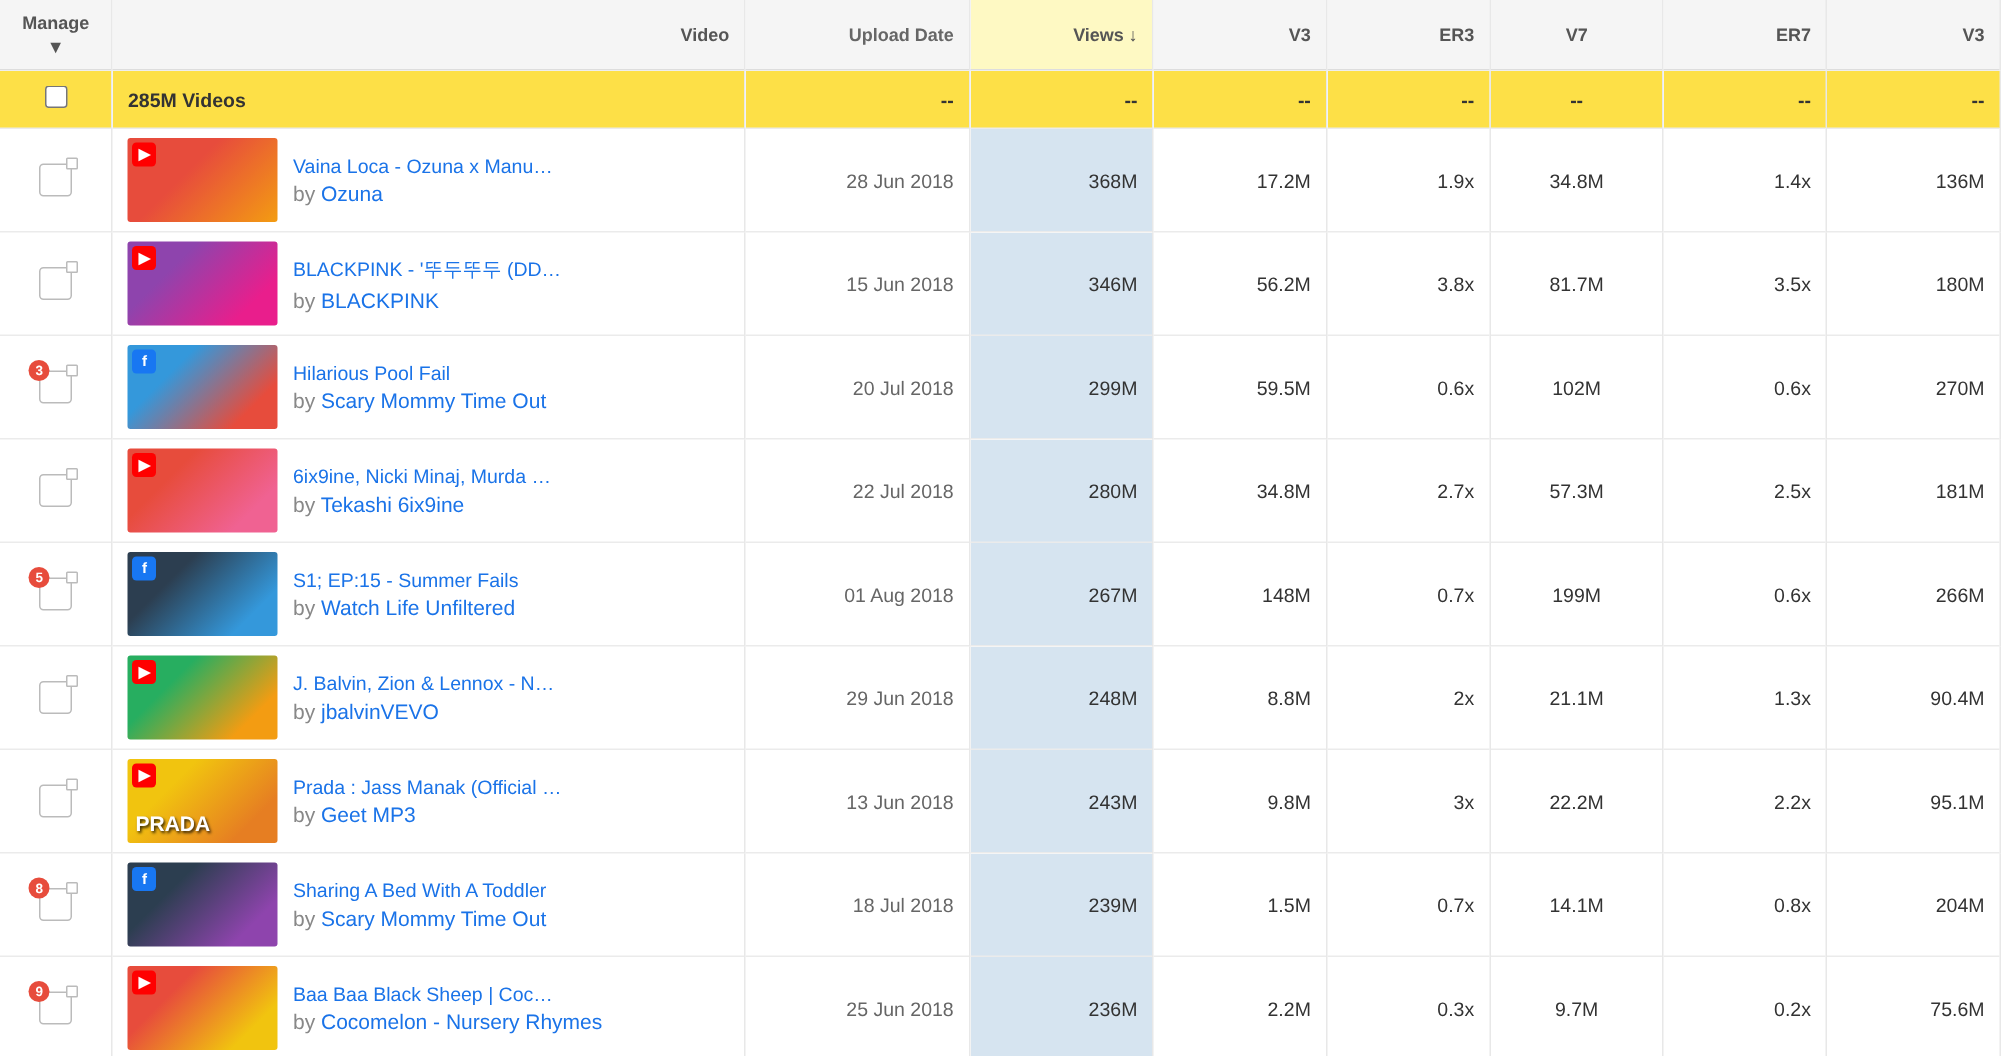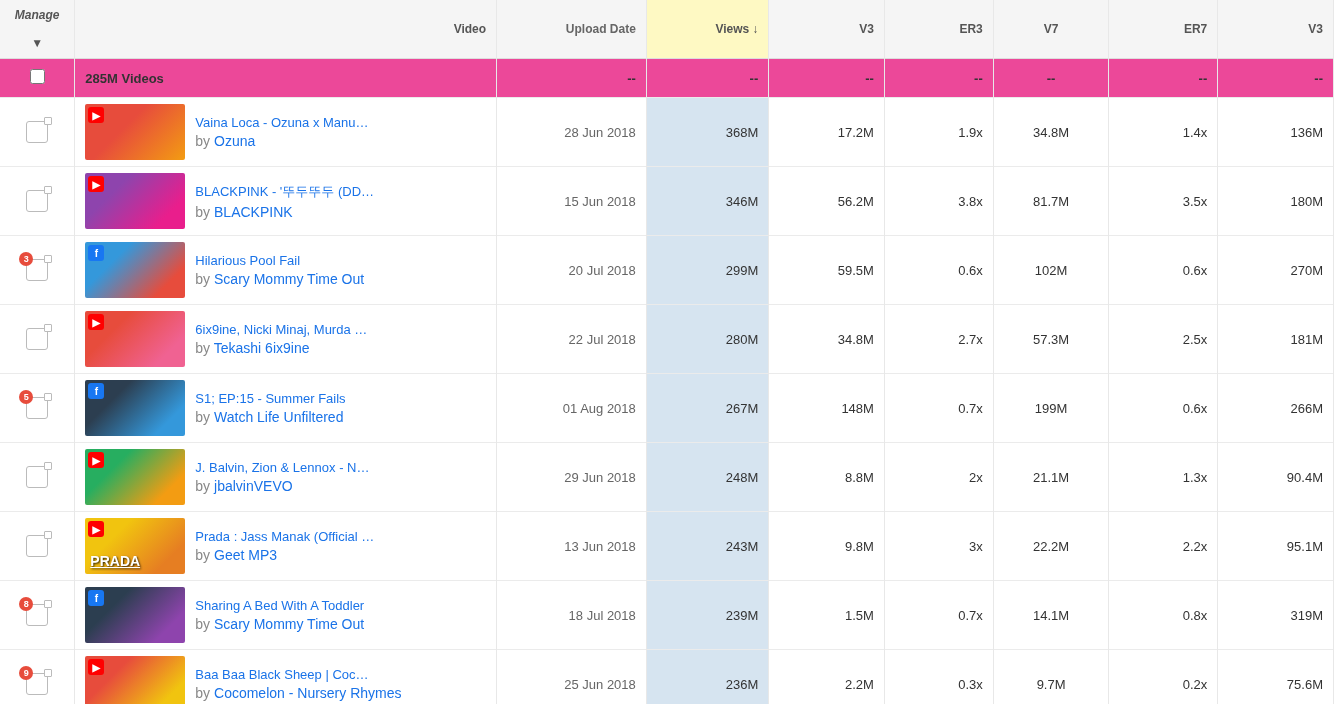--- a/index.html
+++ b/index.html
@@ -160,21 +160,21 @@
     .sort-arrow {
       display: inline-block;
       margin-left: 3px;
     }
 
     .group-row td {
       font-weight: bold;
       font-size: 13px;
       color: #333;
       padding: 10px 10px;
-      background: #ec4899;
+      background: #fde047;
     }
 
     .dash { color: #aaa; }
 
     
     .thumb-1 { background: linear-gradient(135deg, #e74c3c 40%, #f39c12 100%); }
     .thumb-2 { background: linear-gradient(135deg, #8e44ad 30%, #e91e8c 80%); }
     .thumb-3 { background: linear-gradient(135deg, #3498db 30%, #e74c3c 80%); }
     .thumb-4 { background: linear-gradient(135deg, #e74c3c 30%, #f06292 80%); }
     .thumb-5 { background: linear-gradient(135deg, #2c3e50 30%, #3498db 80%); }
@@ -183,34 +183,32 @@
     .thumb-8 { background: linear-gradient(135deg, #2c3e50 30%, #8e44ad 80%); }
     .thumb-9 { background: linear-gradient(135deg, #e74c3c 30%, #f1c40f 80%); }
 
     thead th:first-child {
       text-align: center;
     }
     .manage-header {
       display: flex;
       flex-direction: column;
       align-items: center;
-      gap: 14px;
-      font-style: italic;
+      gap: 2px;
     }
 
     
     .prada-text {
       position: absolute;
       bottom: 5px;
       left: 5px;
       color: #fff;
       font-size: 14px;
       font-weight: bold;
       text-shadow: 1px 1px 2px rgba(0,0,0,0.8);
-      text-decoration: underline;
     }
   </style>
 </head>
 <body>
 
 <div class="table-container">
   <table>
     <thead>
       <tr>
         <th class="col-manage">
@@ -488,21 +486,21 @@
         <span class="video-channel">by <span>Scary Mommy Time Out</span></span>
       </div>
     </div>
   </td>
           <td class="col-date">18 Jul 2018</td>
           <td class="col-views">239M</td>
           <td class="col-v3">1.5M</td>
           <td class="col-er3">0.7x</td>
           <td class="col-v7">14.1M</td>
           <td class="col-er7">0.8x</td>
-          <td class="col-v3b">319M</td>
+          <td class="col-v3b">204M</td>
         </tr>
         <tr>
           <td class="col-manage">
     <div style="display:flex;justify-content:center;align-items:center;">
       <div class="manage-icon">
         <div class="number-badge">9</div>
         <div class="corner"></div>
       </div>
     </div>
   </td>

